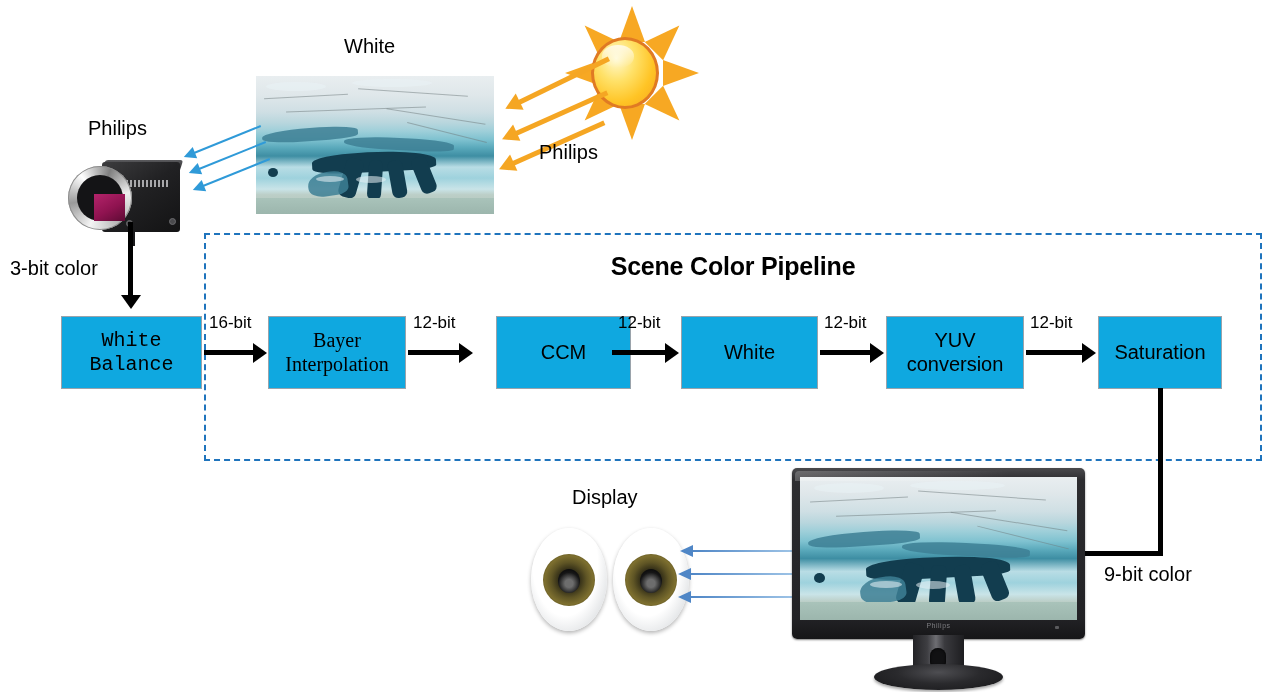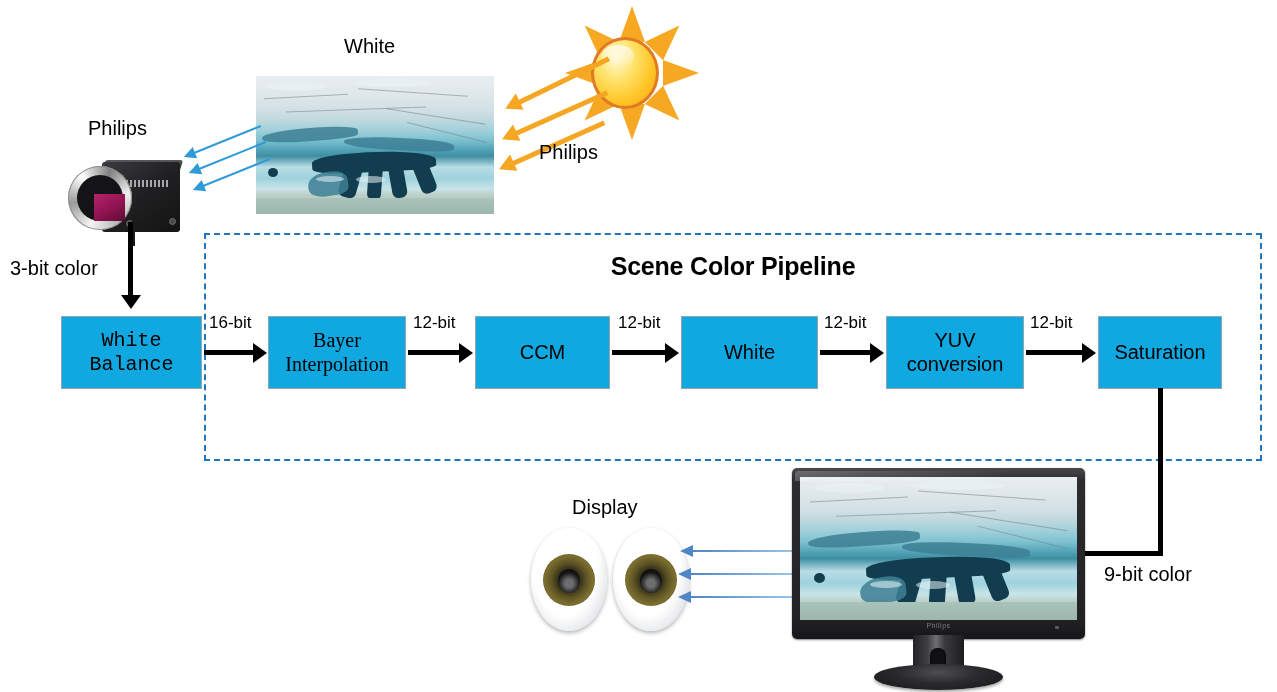--- a/index.html
+++ b/index.html
@@ -353,21 +353,21 @@
 <div class="stage" id="stage-white-balance" style="left:61px;top:316px;width:141px;height:73px;font-family:Liberation Mono, monospace;">
   <span style="white-space:pre-line;">White
 Balance</span>
 </div>
 
 <div class="stage" id="stage-bayer" style="left:268px;top:316px;width:138px;height:73px;font-family:Liberation Serif, serif;">
   <span style="white-space:pre-line;">Bayer
 Interpolation</span>
 </div>
 
-<div class="stage" id="stage-ccm" style="left:475px;top:316px;width:135px;height:73px;">
+<div class="stage" id="stage-ccm" style="left:496px;top:316px;width:135px;height:73px;">
   <span style="white-space:pre-line;">CCM</span>
 </div>
 
 <div class="stage" id="stage-gamma" style="left:681px;top:316px;width:137px;height:73px;">
   <span style="white-space:pre-line;">White</span>
 </div>
 
 <div class="stage" id="stage-yuv" style="left:886px;top:316px;width:138px;height:73px;">
   <span style="white-space:pre-line;">YUV
 conversion</span>
@@ -386,21 +386,21 @@
 <div class="lbl-sm" style="left:209px;top:314px;">16-bit</div>
 <div class="lbl-sm" style="left:413px;top:314px;">12-bit</div>
 <div class="lbl-sm" style="left:618px;top:314px;">12-bit</div>
 <div class="lbl-sm" style="left:824px;top:314px;">12-bit</div>
 <div class="lbl-sm" style="left:1030px;top:314px;">12-bit</div>
 
 <div id="sat-elbow-v"></div>
 <div id="sat-elbow-h"></div>
 <div class="lbl" id="display-input-label" style="left:1104px;top:563px;">9-bit color</div>
 
-<div class="lbl" id="display-label" style="left:572px;top:496px;">Display</div>
+<div class="lbl" id="display-label" style="left:572px;top:486px;">Display</div>
 
 <div class="eye" id="eye-left" style="left:531px;">
   <div class="eye-shine"></div>
   <div class="iris">
       <div class="pupil"></div>
     </div>
 </div>
 <div class="eye" id="eye-right" style="left:613px;">
   <div class="eye-shine"></div>
   <div class="iris">

